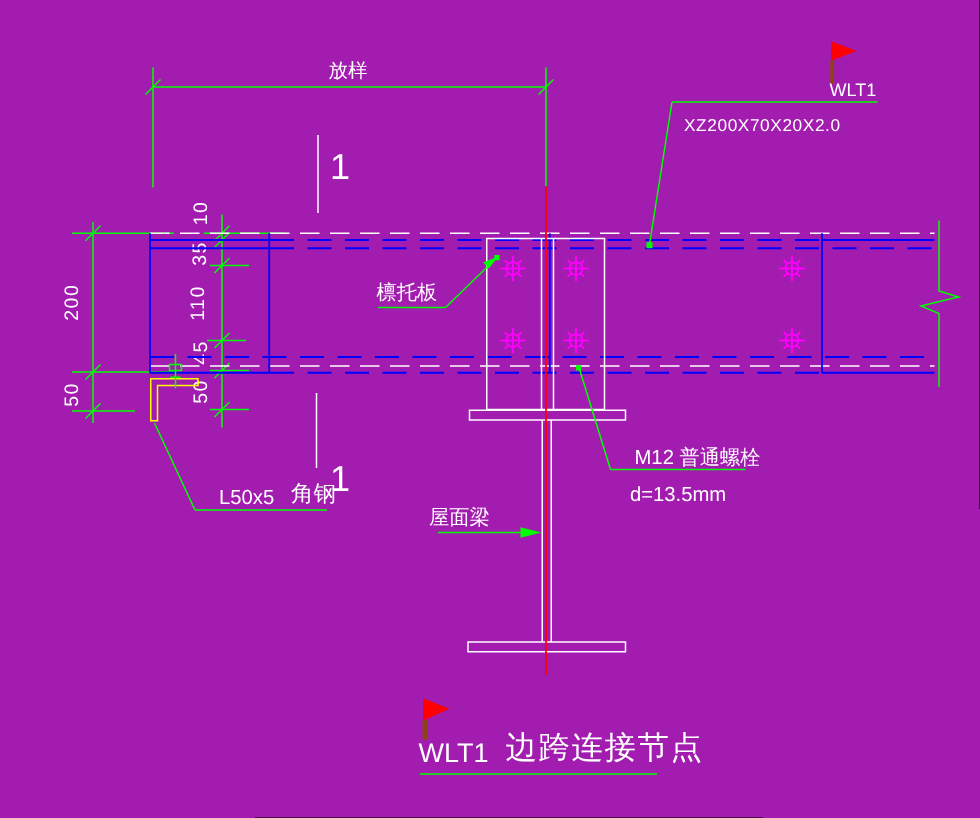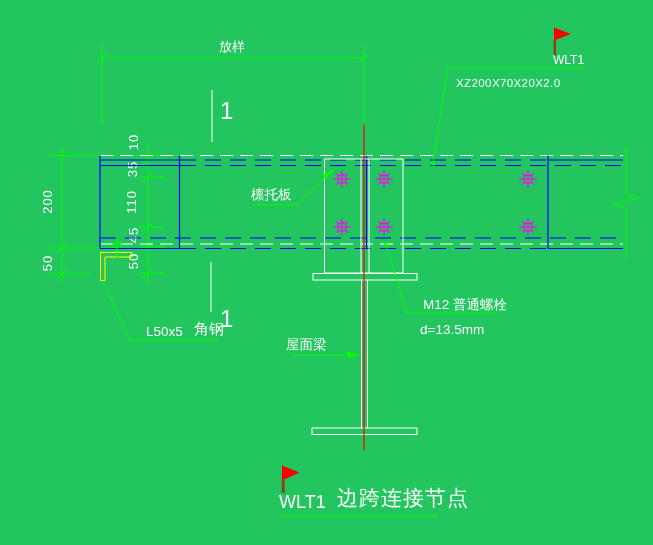--- a/index.html
+++ b/index.html
@@ -1,16 +1,16 @@
 <!DOCTYPE html>
 <html><head>
 <meta charset="utf-8">
 <style>
   html,body{margin:0;padding:0;background:#000;}
-  .stage{position:relative;width:653px;height:545px;background:#22c55e;overflow:hidden;}
+  .stage{position:relative;width:653px;height:545px;background:#a21caf;overflow:hidden;}
   svg text{font-family:"Liberation Sans", sans-serif;fill:#fff;}
   .grn{stroke:#00ff00;stroke-width:1;fill:none;}
   .grnf{fill:#00ff00;stroke:none;}
   .blu{stroke:#0000ff;stroke-width:1.2;fill:none;}
   .wht{stroke:#ffffff;stroke-width:1;fill:none;}
   .red{stroke:#ff0000;stroke-width:1.2;fill:none;}
   .mag{stroke:#ff00ff;stroke-width:1.2;fill:none;}
   .yel{stroke:#ffff00;stroke-width:1;fill:none;}
   .dashW{stroke-dasharray:13 7;}
   .dashB{stroke-dasharray:16 9;}

